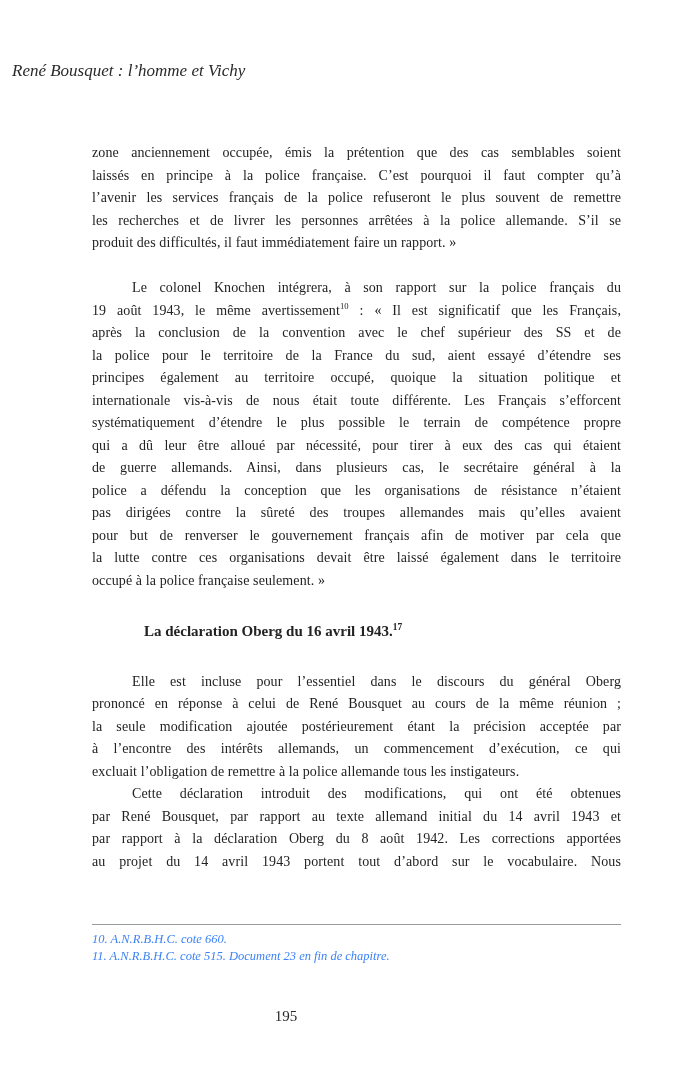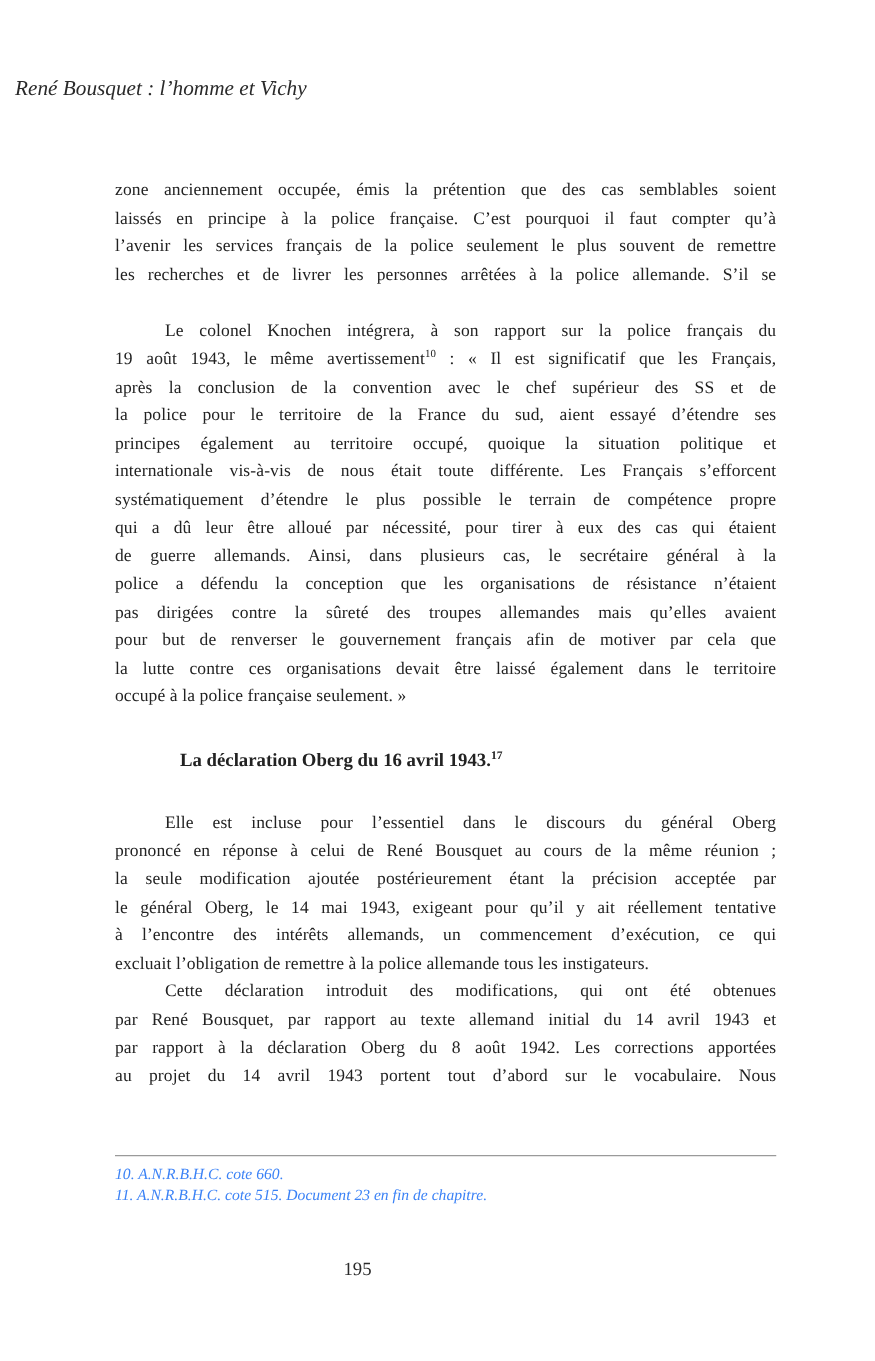--- a/index.html
+++ b/index.html
@@ -73,22 +73,23 @@
 </style>
 </head>
 <body>
 
 <div class="running-header">René Bousquet : l’homme et Vichy</div>
 
 <div class="page-body">
     <div class="para">
       <div class="line">zone anciennement occupée, émis la prétention que des cas semblables soient</div>
       <div class="line">laissés en principe à la police française. C’est pourquoi il faut compter qu’à</div>
-      <div class="line">l’avenir les services français de la police seulement le plus souvent de remettre</div>
+      <div class="line">l’avenir les services français de la police refuseront le plus souvent de remettre</div>
       <div class="line">les recherches et de livrer les personnes arrêtées à la police allemande. S’il se</div>
+      <div class="line last">produit des difficultés, il faut immédiatement faire un rapport. »</div>
     </div>
     <div class="para gap-before">
       <div class="line first-indent">Le colonel Knochen intégrera, à son rapport sur la police français du</div>
       <div class="line">19 août 1943, le même avertissement<sup>10</sup> : « Il est significatif que les Français,</div>
       <div class="line">après la conclusion de la convention avec le chef supérieur des SS et de</div>
       <div class="line">la police pour le territoire de la France du sud, aient essayé d’étendre ses</div>
       <div class="line">principes également au territoire occupé, quoique la situation politique et</div>
       <div class="line">internationale vis-à-vis de nous était toute différente. Les Français s’efforcent</div>
       <div class="line">systématiquement d’étendre le plus possible le terrain de compétence propre</div>
       <div class="line">qui a dû leur être alloué par nécessité, pour tirer à eux des cas qui étaient</div>
@@ -97,21 +98,20 @@
       <div class="line">pas dirigées contre la sûreté des troupes allemandes mais qu’elles avaient</div>
       <div class="line">pour but de renverser le gouvernement français afin de motiver par cela que</div>
       <div class="line">la lutte contre ces organisations devait être laissé également dans le territoire</div>
       <div class="line last">occupé à la police française seulement. »</div>
     </div>
     <div class="heading">La déclaration Oberg du 16 avril 1943.<sup>17</sup></div>
     <div class="para">
       <div class="line first-indent">Elle est incluse pour l’essentiel dans le discours du général Oberg</div>
       <div class="line">prononcé en réponse à celui de René Bousquet au cours de la même réunion ;</div>
       <div class="line">la seule modification ajoutée postérieurement étant la précision acceptée par</div>
-      <div class="line">le général Oberg, le 14 mai 1943, exigeant pour qu’il y ait réellement tentative</div>
       <div class="line">à l’encontre des intérêts allemands, un commencement d’exécution, ce qui</div>
       <div class="line last">excluait l’obligation de remettre à la police allemande tous les instigateurs.</div>
     </div>
     <div class="para">
       <div class="line first-indent">Cette déclaration introduit des modifications, qui ont été obtenues</div>
       <div class="line">par René Bousquet, par rapport au texte allemand initial du 14 avril 1943 et</div>
       <div class="line">par rapport à la déclaration Oberg du 8 août 1942. Les corrections apportées</div>
       <div class="line">au projet du 14 avril 1943 portent tout d’abord sur le vocabulaire. Nous</div>
     </div>
   </div>

